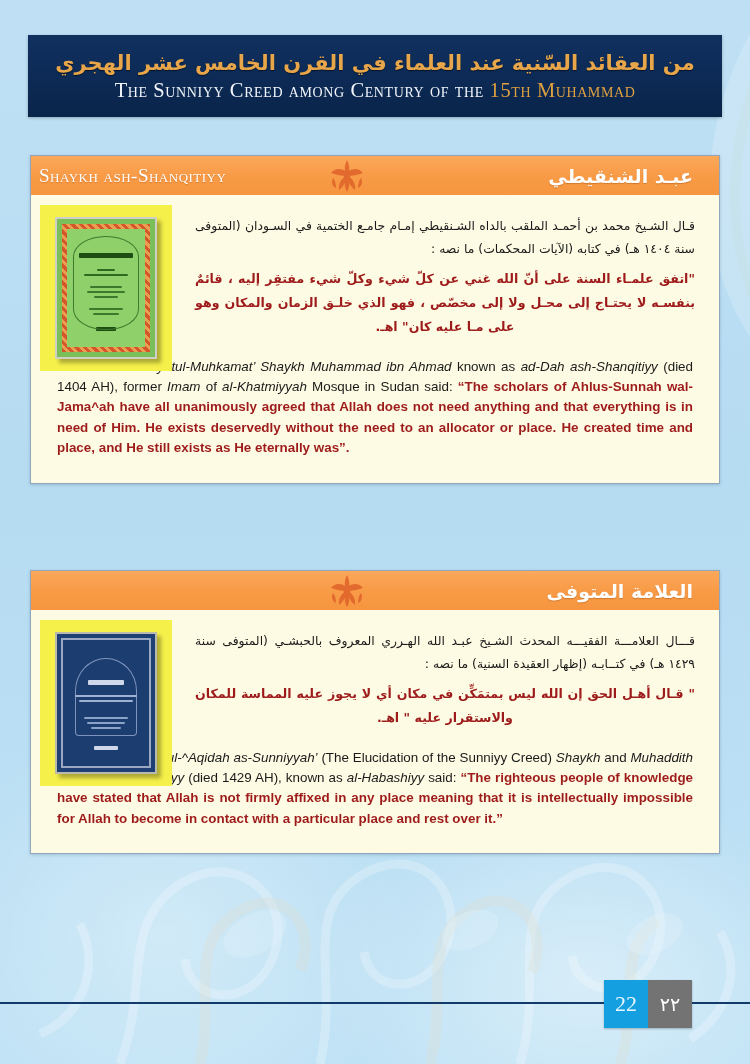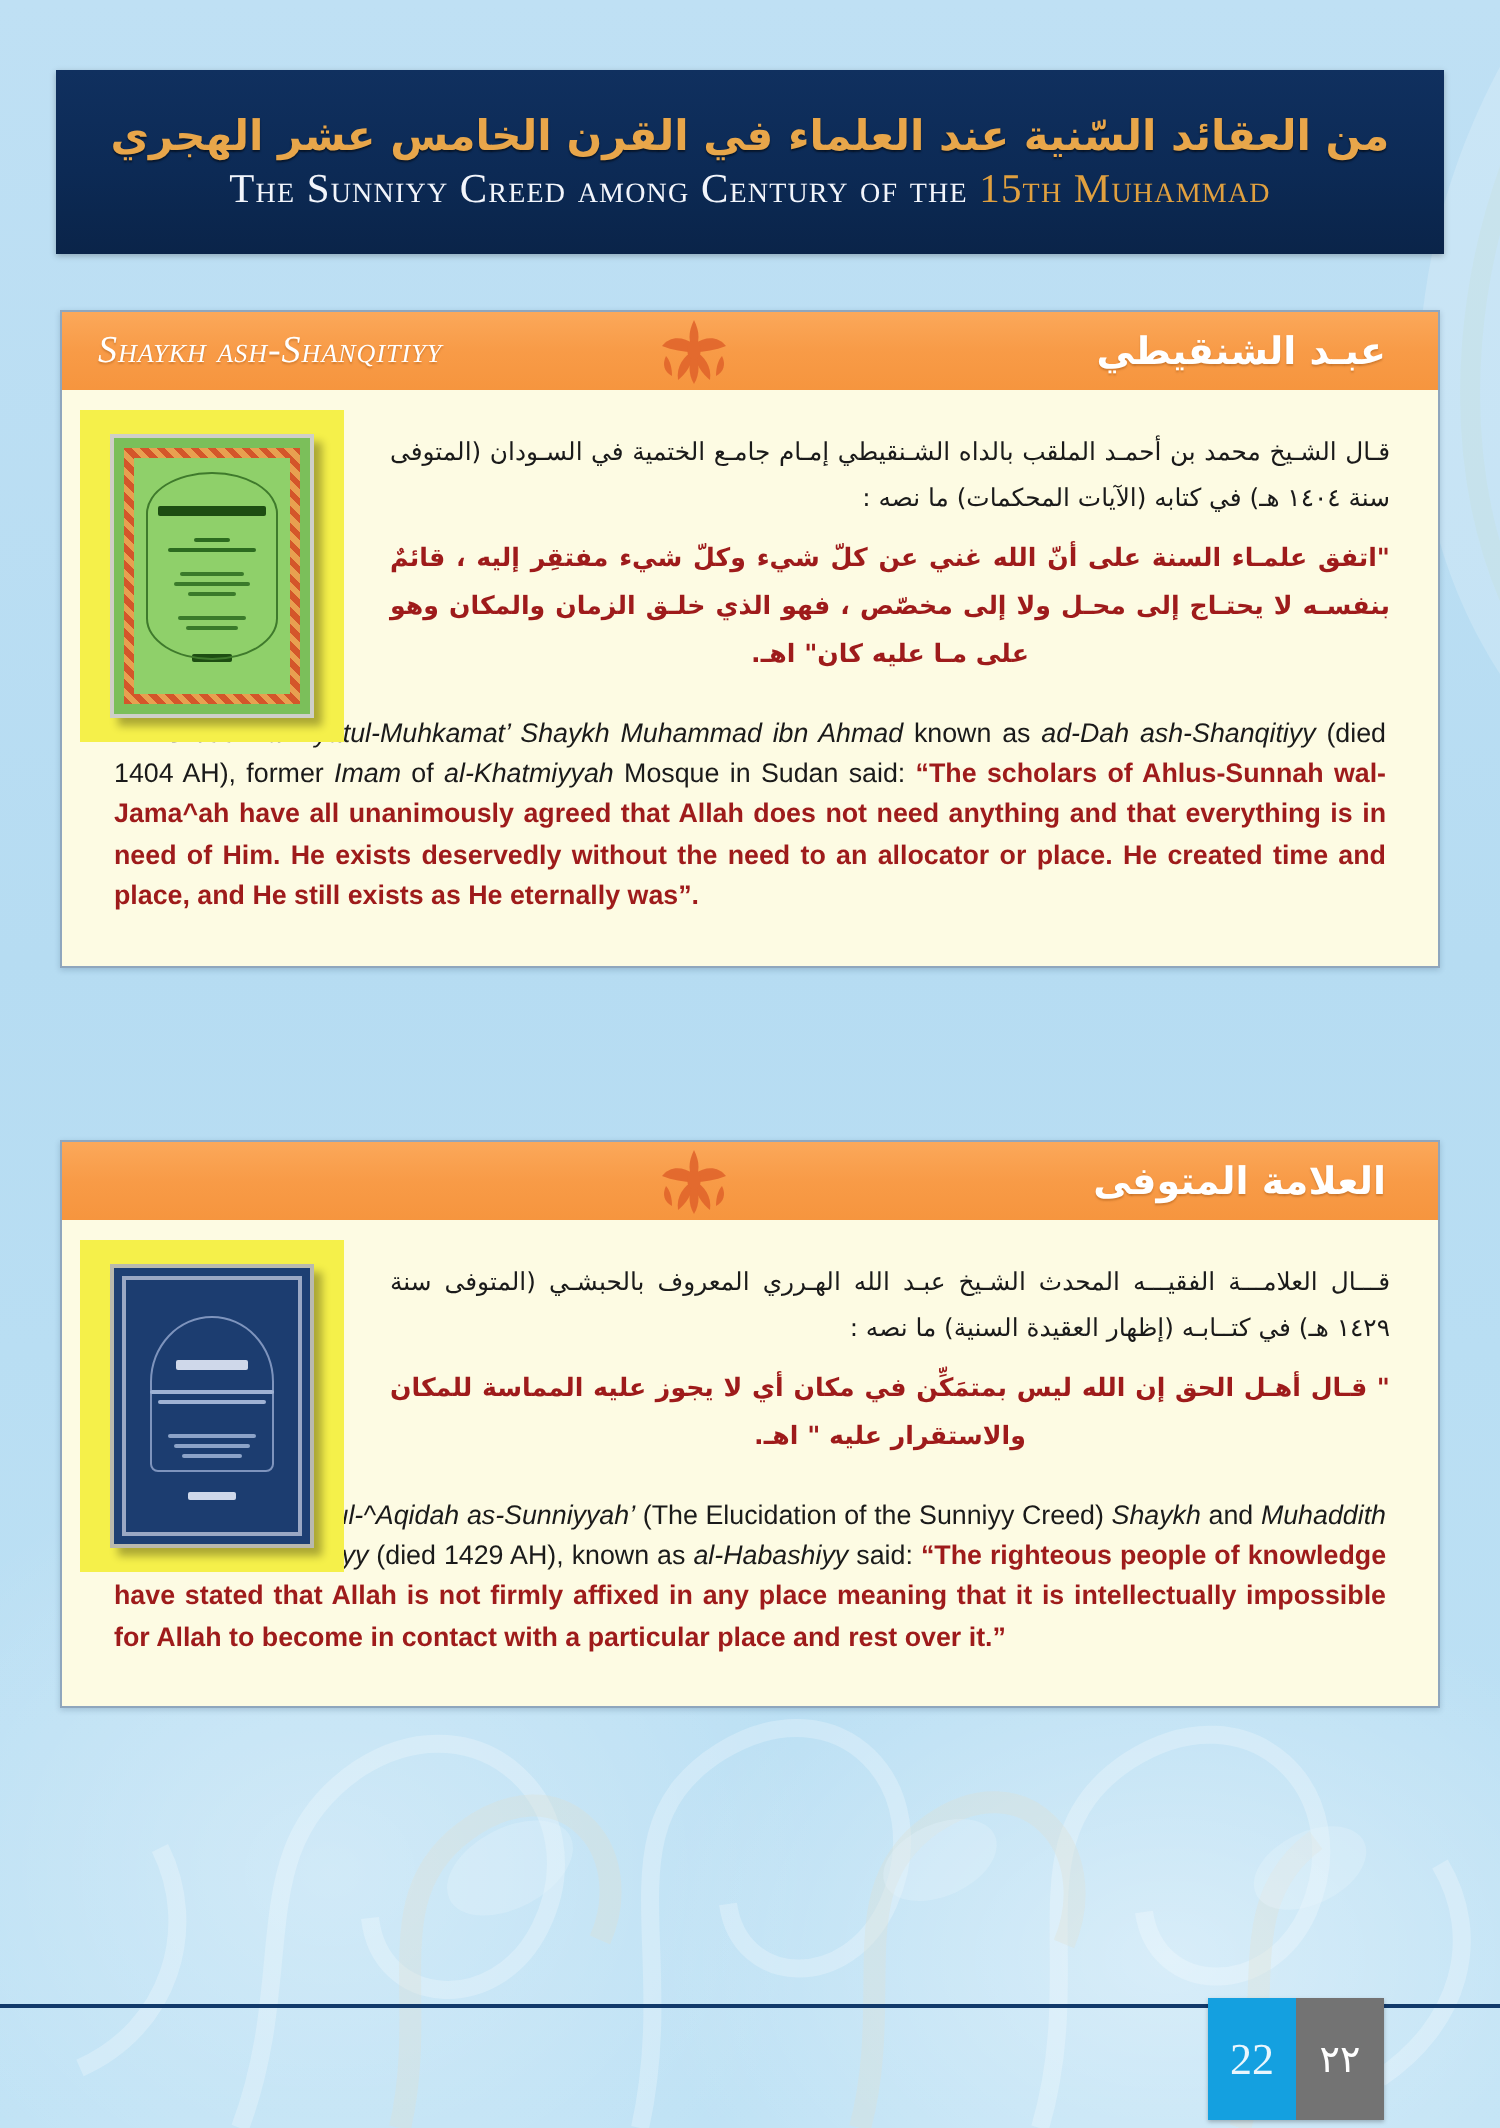--- a/index.html
+++ b/index.html
@@ -41,21 +41,21 @@
     top: 420px; right: -160px;
     width: 330px; height: 420px;
     opacity: 0.45;
     pointer-events: none;
   }
 
   
   .title-banner {
     position: absolute;
     left: 28px; top: 35px;
-    width: 694px; height: 92px;
+    width: 694px; height: 82px;
     background: linear-gradient(180deg, #10305f 0%, #0c2a55 55%, #0a2449 100%);
     display: flex;
     flex-direction: column;
     align-items: center;
     justify-content: center;
     box-shadow: 0 1px 3px rgba(0,0,0,0.25);
   }
   .title-ar {
     font-family: "DejaVu Sans", sans-serif;
     direction: rtl;
@@ -91,26 +91,25 @@
 
   .sec-header {
     height: 39px;
     background: linear-gradient(180deg, #fba85a 0%, #f89b47 50%, #f6953e 100%);
     position: relative;
     display: flex;
     align-items: center;
   }
   .sec-header-en {
     font-family: "Liberation Serif", serif;
-    font-style: italic;
     font-variant: small-caps;
     font-size: 19px;
     letter-spacing: 0.5px;
     color: #ffffff;
-    padding-left: 18px;
+    padding-left: 8px;
     text-shadow: 0 1px 1px rgba(140,70,10,0.35);
     white-space: nowrap;
   }
   .sec-header-ar {
     position: absolute;
     right: 26px; top: 50%;
     transform: translateY(-50%);
     font-family: "DejaVu Sans", sans-serif;
     direction: rtl;
     font-size: 19px;
@@ -245,23 +244,22 @@
   .footer-rule {
     position: absolute;
     left: 0; right: 0; top: 1002px;
     height: 2px;
     background: #123a6b;
   }
   .pagenum {
     position: absolute;
     right: 58px; top: 980px;
     display: flex;
-    height: 61px;
+    height: 48px;
     box-shadow: 0 1px 2px rgba(0,0,0,0.25);
-    margin-top: 19px;
   }
   .pagenum .lat {
     width: 44px;
     background: #14a0e0;
     color: #eaf6fd;
     font-family: "Liberation Serif", serif;
     font-size: 22px;
     display: flex; align-items: center; justify-content: center;
   }
   .pagenum .ar {

